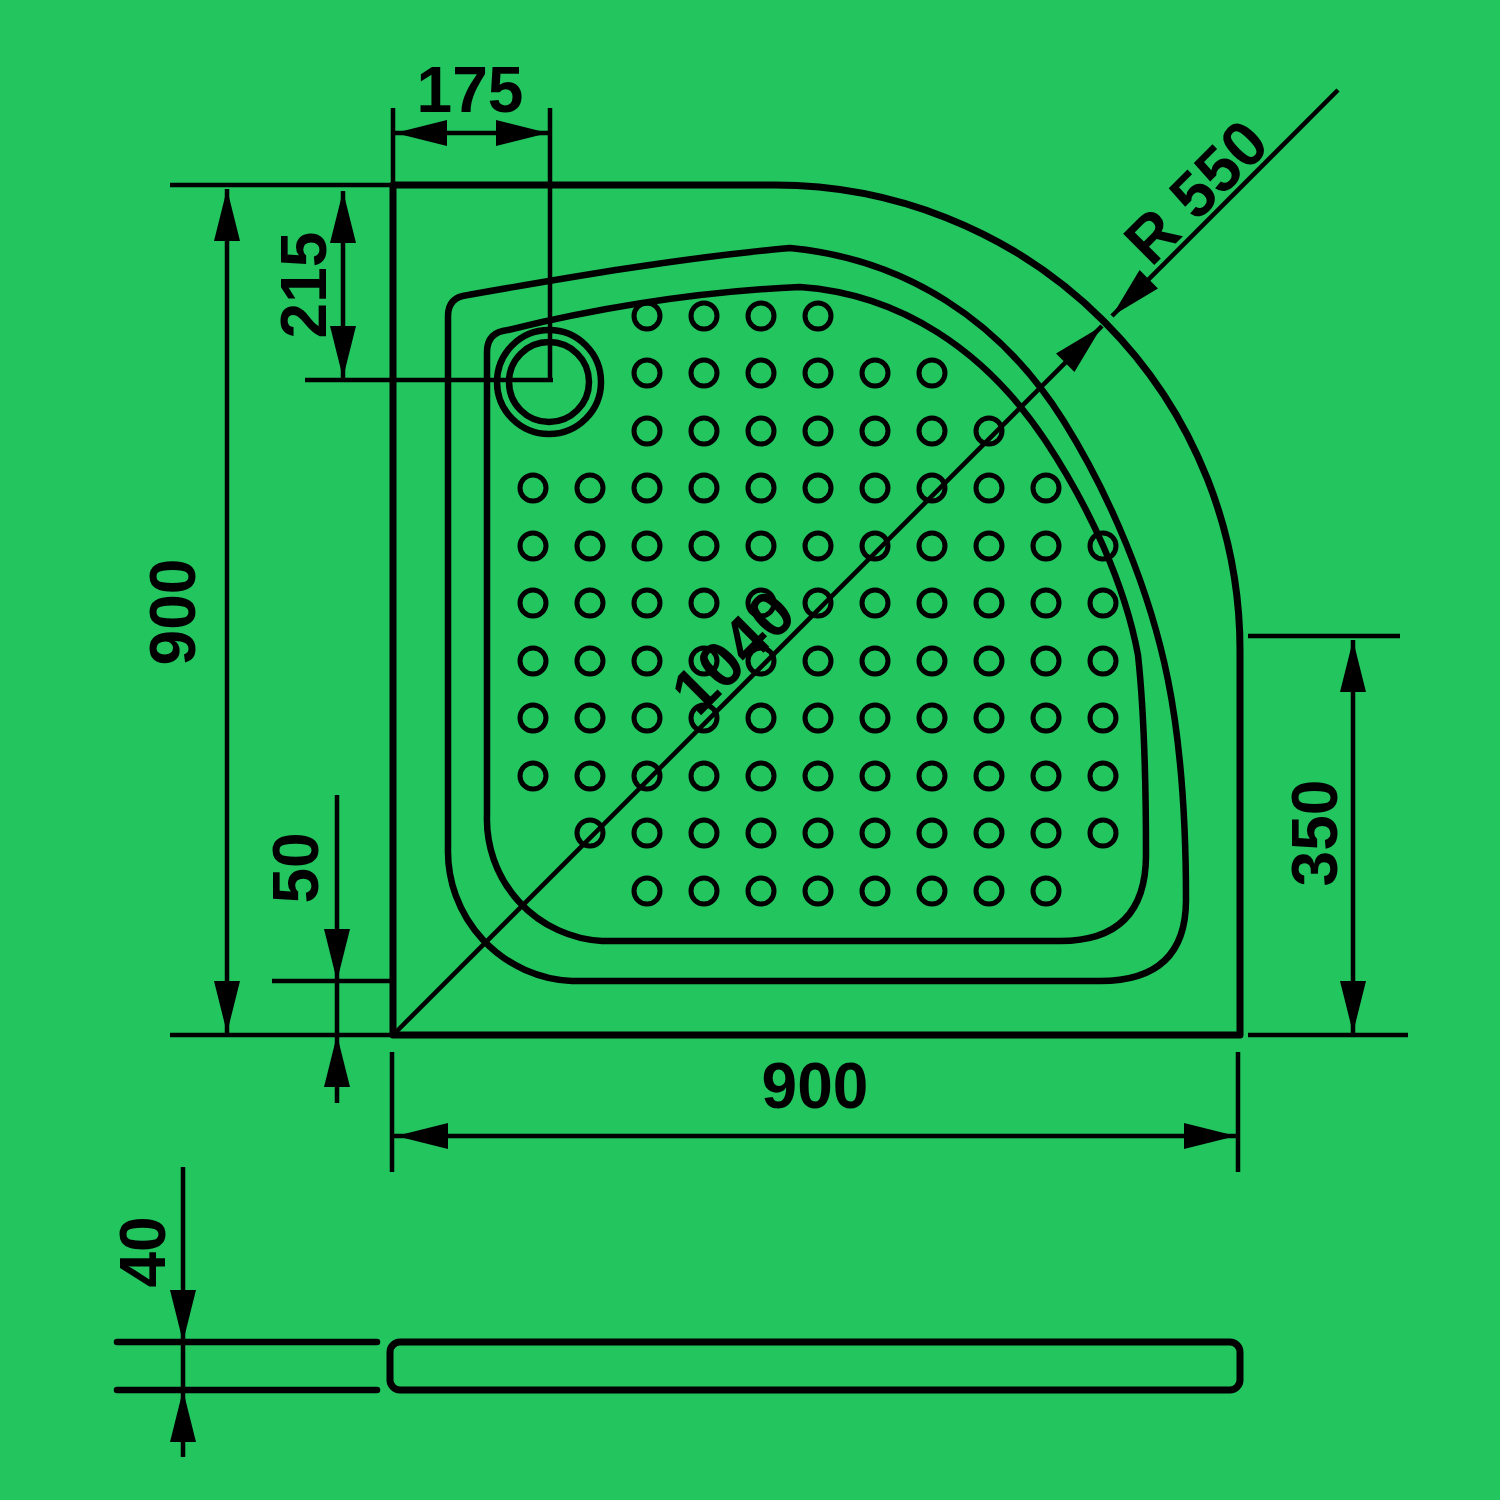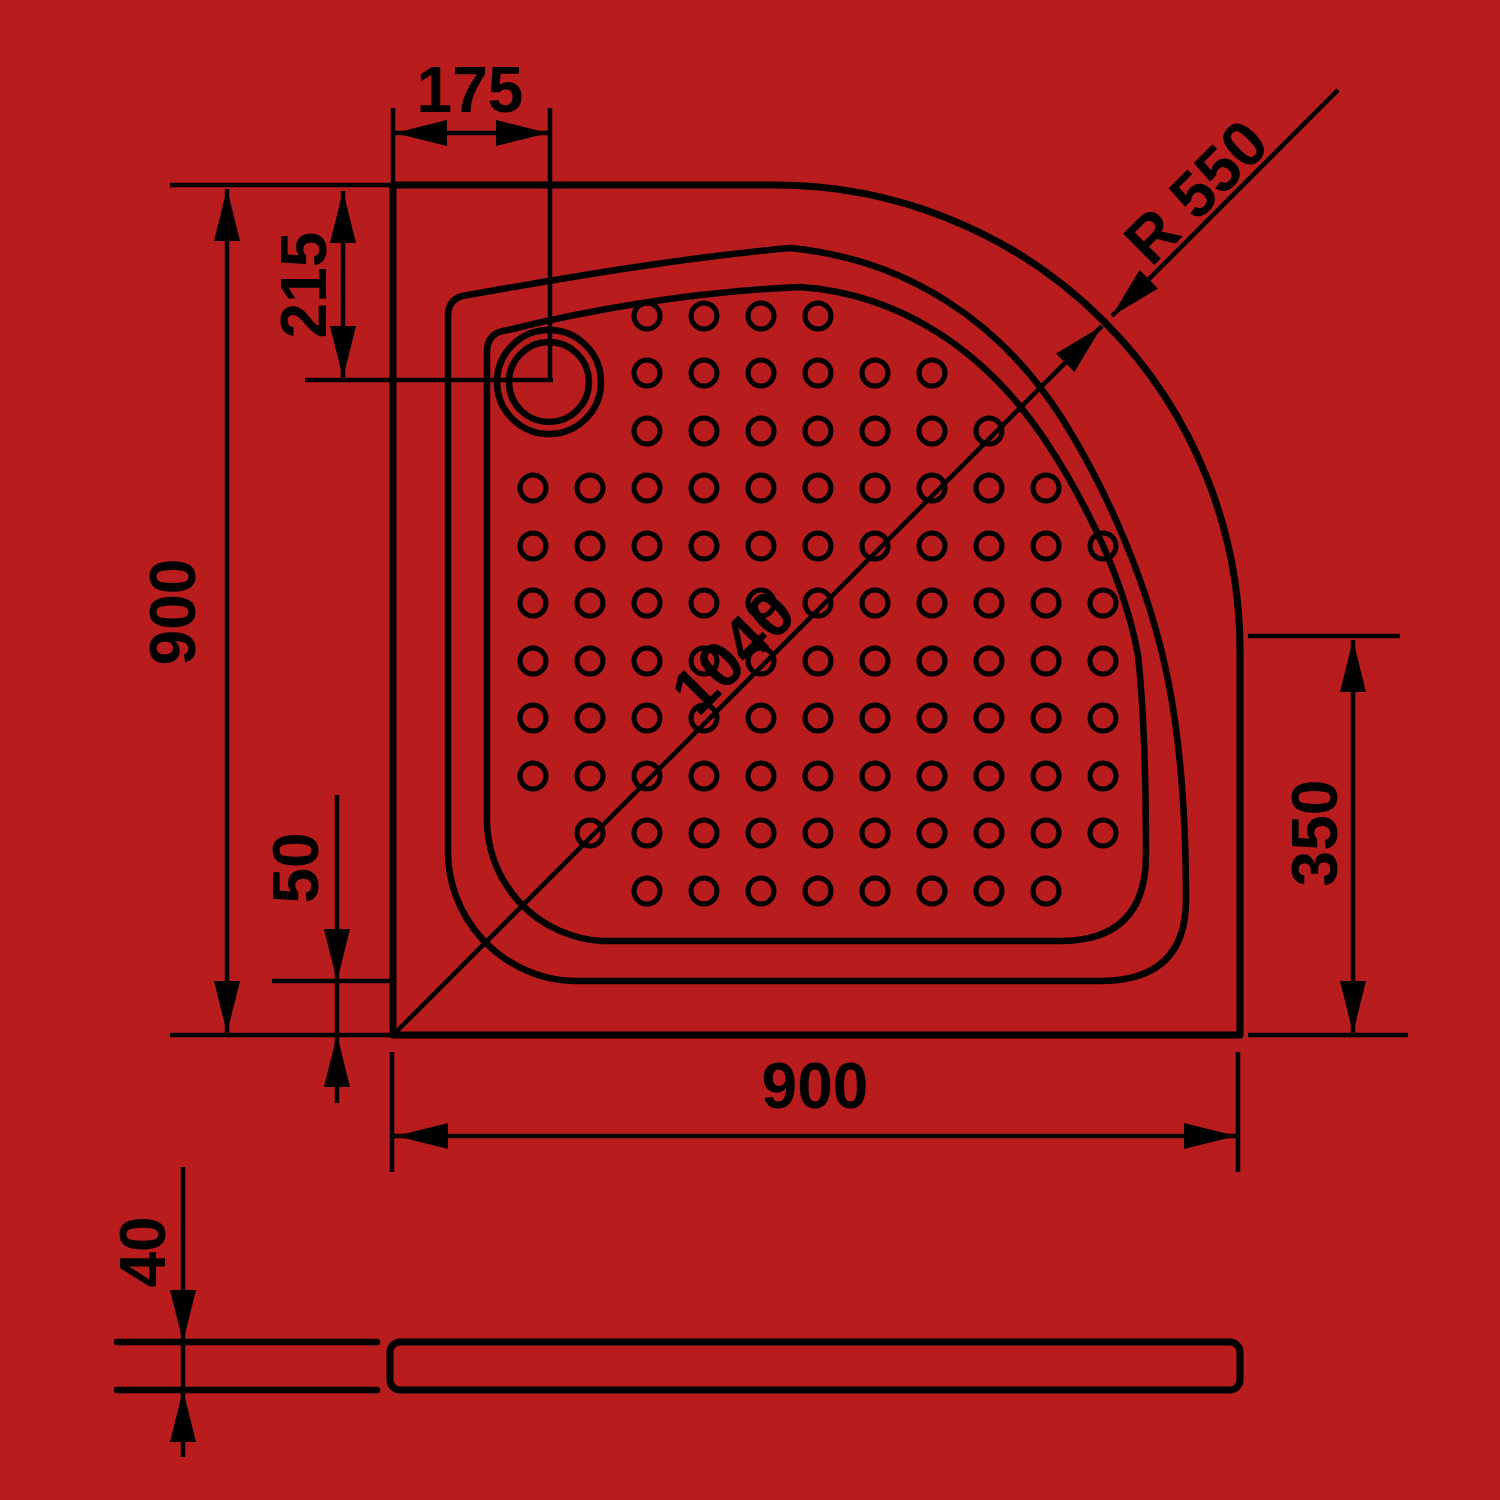--- a/index.html
+++ b/index.html
@@ -1,16 +1,16 @@
 <!DOCTYPE html>
 <html><head>
 <meta charset="utf-8">
 <style>
   html,body{margin:0;padding:0;background:#fff;}
-  .stage{width:1500px;height:1500px;position:relative;background:#b91c1c;overflow:hidden;}
+  .stage{width:1500px;height:1500px;position:relative;background:#22c55e;overflow:hidden;}
   svg{display:block;}
   text{font-family:"Liberation Sans","DejaVu Sans",sans-serif;font-weight:700;font-size:64px;fill:#000;}
   .outline{fill:none;stroke:#000;stroke-width:7;stroke-linejoin:round;stroke-linecap:round;}
   .inner{fill:none;stroke:#000;stroke-width:6.5;stroke-linejoin:round;stroke-linecap:round;}
   .dim{fill:none;stroke:#000;stroke-width:4.5;stroke-linecap:butt;}
   .ext{fill:none;stroke:#000;stroke-width:4.5;stroke-linecap:butt;}
   .arrow{fill:#000;stroke:none;}
 </style>
 </head>
 <body>

